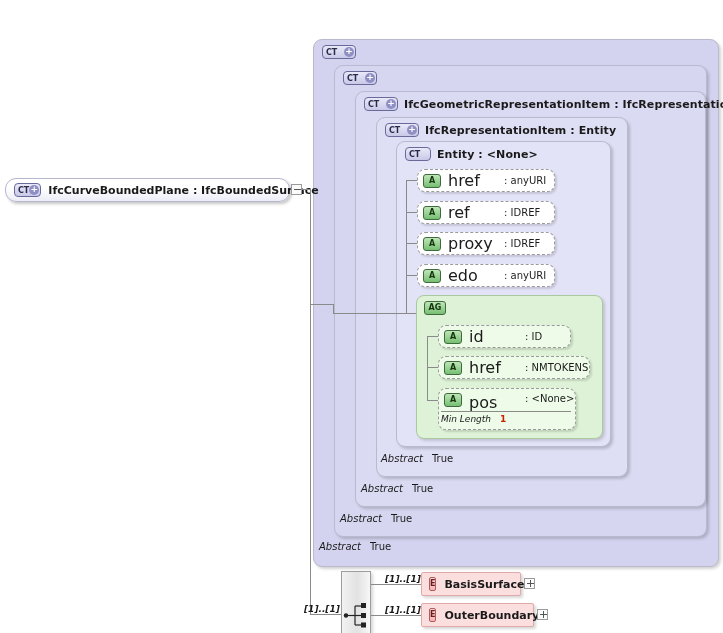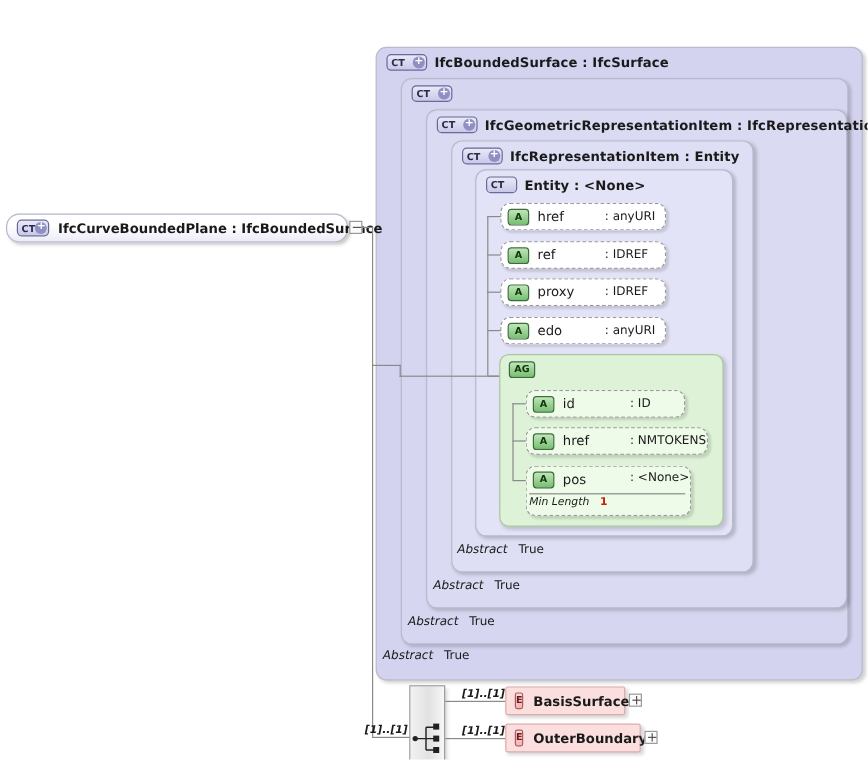--- a/index.html
+++ b/index.html
@@ -88,21 +88,21 @@
   }
   .icon-a{
     display:inline-block;width:18px;height:14px;box-sizing:border-box;
     border:1px solid #3d6b3d;border-radius:3px;
     background:linear-gradient(#bfe6b8,#77bf72);
     font-size:8px;font-weight:bold;color:#14360f;
     line-height:12px;text-align:center;margin-right:7px;
     position:relative;
   }
   .icon-a.ag{width:22px;font-size:8px;}
-  .a-name{font-size:11px;color:#1a1a1a;min-width:56px;display:inline-block;}
+  .a-name{font-size:16px;color:#1a1a1a;min-width:56px;display:inline-block;}
   .a-type{font-size:10px;color:#1a1a1a;}
 
   
   .ag-box{
     position:absolute;box-sizing:border-box;
     border:1px solid #a9c9a0;border-radius:8px;
     background:#ddf2d6;
     box-shadow:2px 2px 3px rgba(0,0,0,0.15);
   }
   .ag-head{position:absolute;left:7px;top:5px;display:flex;align-items:center;white-space:nowrap;}
@@ -157,21 +157,20 @@
   }
 </style>
 </head>
 <body>
 
 <div class="canvas">
 
   <div class="ct-box l1 abs" style="left:313px;top:3px;width:406px;height:528px;">
     <div class="ct-head">
       <span class="icon-ct plus">CT<span class="pl">+</span></span>
-      <span class="ct-title">IfcBoundedSurface  :  IfcSurface</span>
     </div>
   </div>
 
   <div class="ct-box l2 abs" style="left:334px;top:29px;width:373px;height:472px;">
     <div class="ct-head">
       <span class="icon-ct plus">CT<span class="pl">+</span></span>
     </div>
   </div>
 
   <div class="ct-box l3 abs" style="left:355px;top:55px;width:351px;height:416px;">

